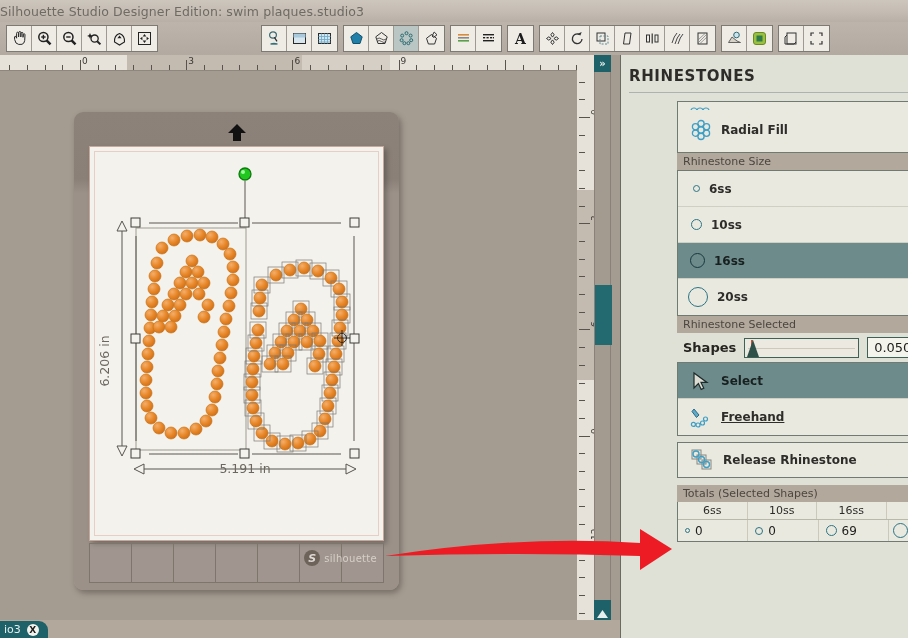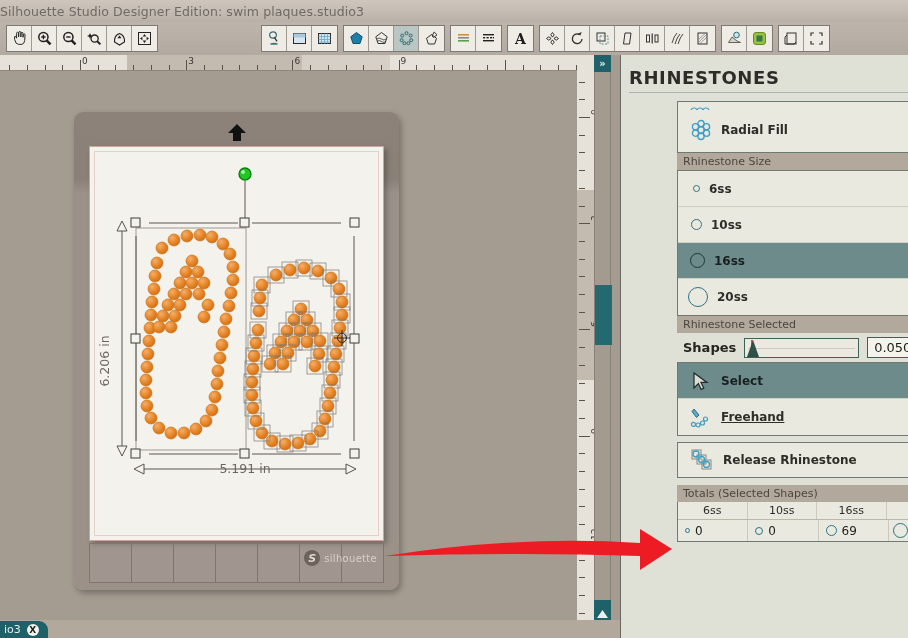--- a/index.html
+++ b/index.html
@@ -132,21 +132,21 @@
   .design { position: absolute; left: 0; top: 0; width: 565px; height: 549px; pointer-events:none;}
 
   
   .rpanel {
     position: absolute; left: 620px; top: 55px; width: 288px; height: 583px;
     background: #dfe0d6;
     border-left: 1px solid #6b6a62;
   }
   .rpanel-header {
     position: absolute; left: 8px; top: 12px;
-    font-size: 18px; font-weight: bold; color: #2e2c28; letter-spacing: .6px;
+    font-size: 15px; font-weight: bold; color: #2e2c28; letter-spacing: .6px;
   }
   .rpanel-rule {
     position: absolute; left: 8px; top: 37px; width: 280px; height: 1px;
     background: #aab3ad;
   }
   .panel-scroll {
     position: absolute; left: 8px; top: 46px; width: 280px; height: 530px; margin-left: 48px;
   }
   .groupbox {
     border: 1px solid #6f7a73;

